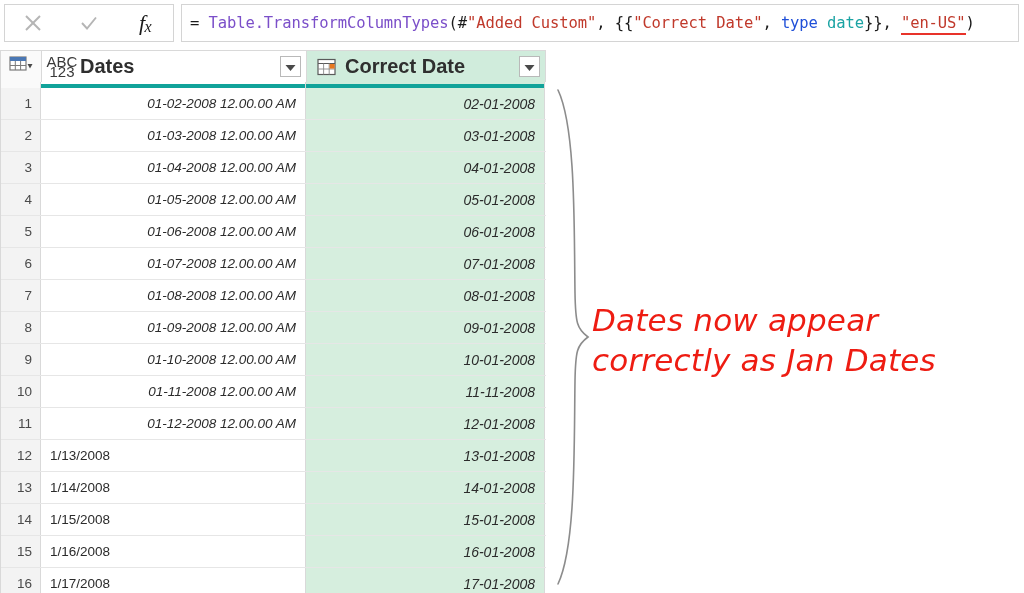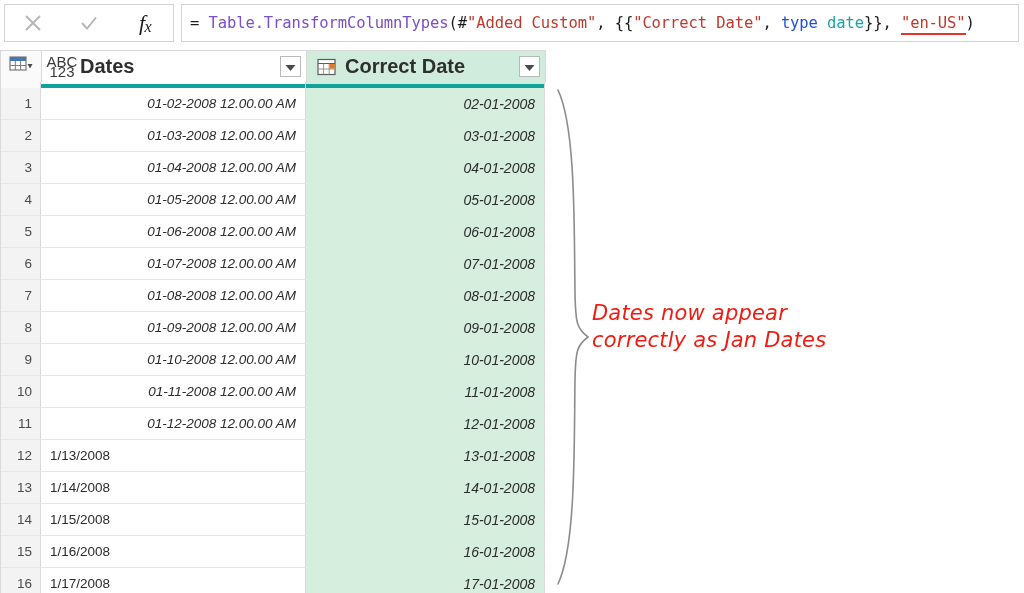--- a/index.html
+++ b/index.html
@@ -303,21 +303,21 @@
     height: 498px;
     pointer-events: none;
   }
 
   .annotation {
     position: absolute;
     left: 592px;
     top: 300px;
     width: 400px;
     font-family: "DejaVu Sans", sans-serif;
-    font-size: 21px;
+    font-size: 31px;
     font-style: italic;
     color: #ee1c12;
     line-height: 1.30;
     letter-spacing: 0.2px;
   }
   .annotation .ln { display: block; white-space: nowrap; }
 </style>
 </head>
 <body>
 
@@ -459,21 +459,21 @@
           <div class="cell-b">09-01-2008</div>
         </div>
         <div class="data-row">
           <div class="cell-rownum">9</div>
           <div class="cell-a align-right">01-10-2008 12.00.00 AM</div>
           <div class="cell-b">10-01-2008</div>
         </div>
         <div class="data-row">
           <div class="cell-rownum">10</div>
           <div class="cell-a align-right">01-11-2008 12.00.00 AM</div>
-          <div class="cell-b">11-01-2008</div>
+          <div class="cell-b">11-11-2008</div>
         </div>
         <div class="data-row">
           <div class="cell-rownum">11</div>
           <div class="cell-a align-right">01-12-2008 12.00.00 AM</div>
           <div class="cell-b">12-01-2008</div>
         </div>
         <div class="data-row">
           <div class="cell-rownum">12</div>
           <div class="cell-a align-left">1/13/2008</div>
           <div class="cell-b">13-01-2008</div>

